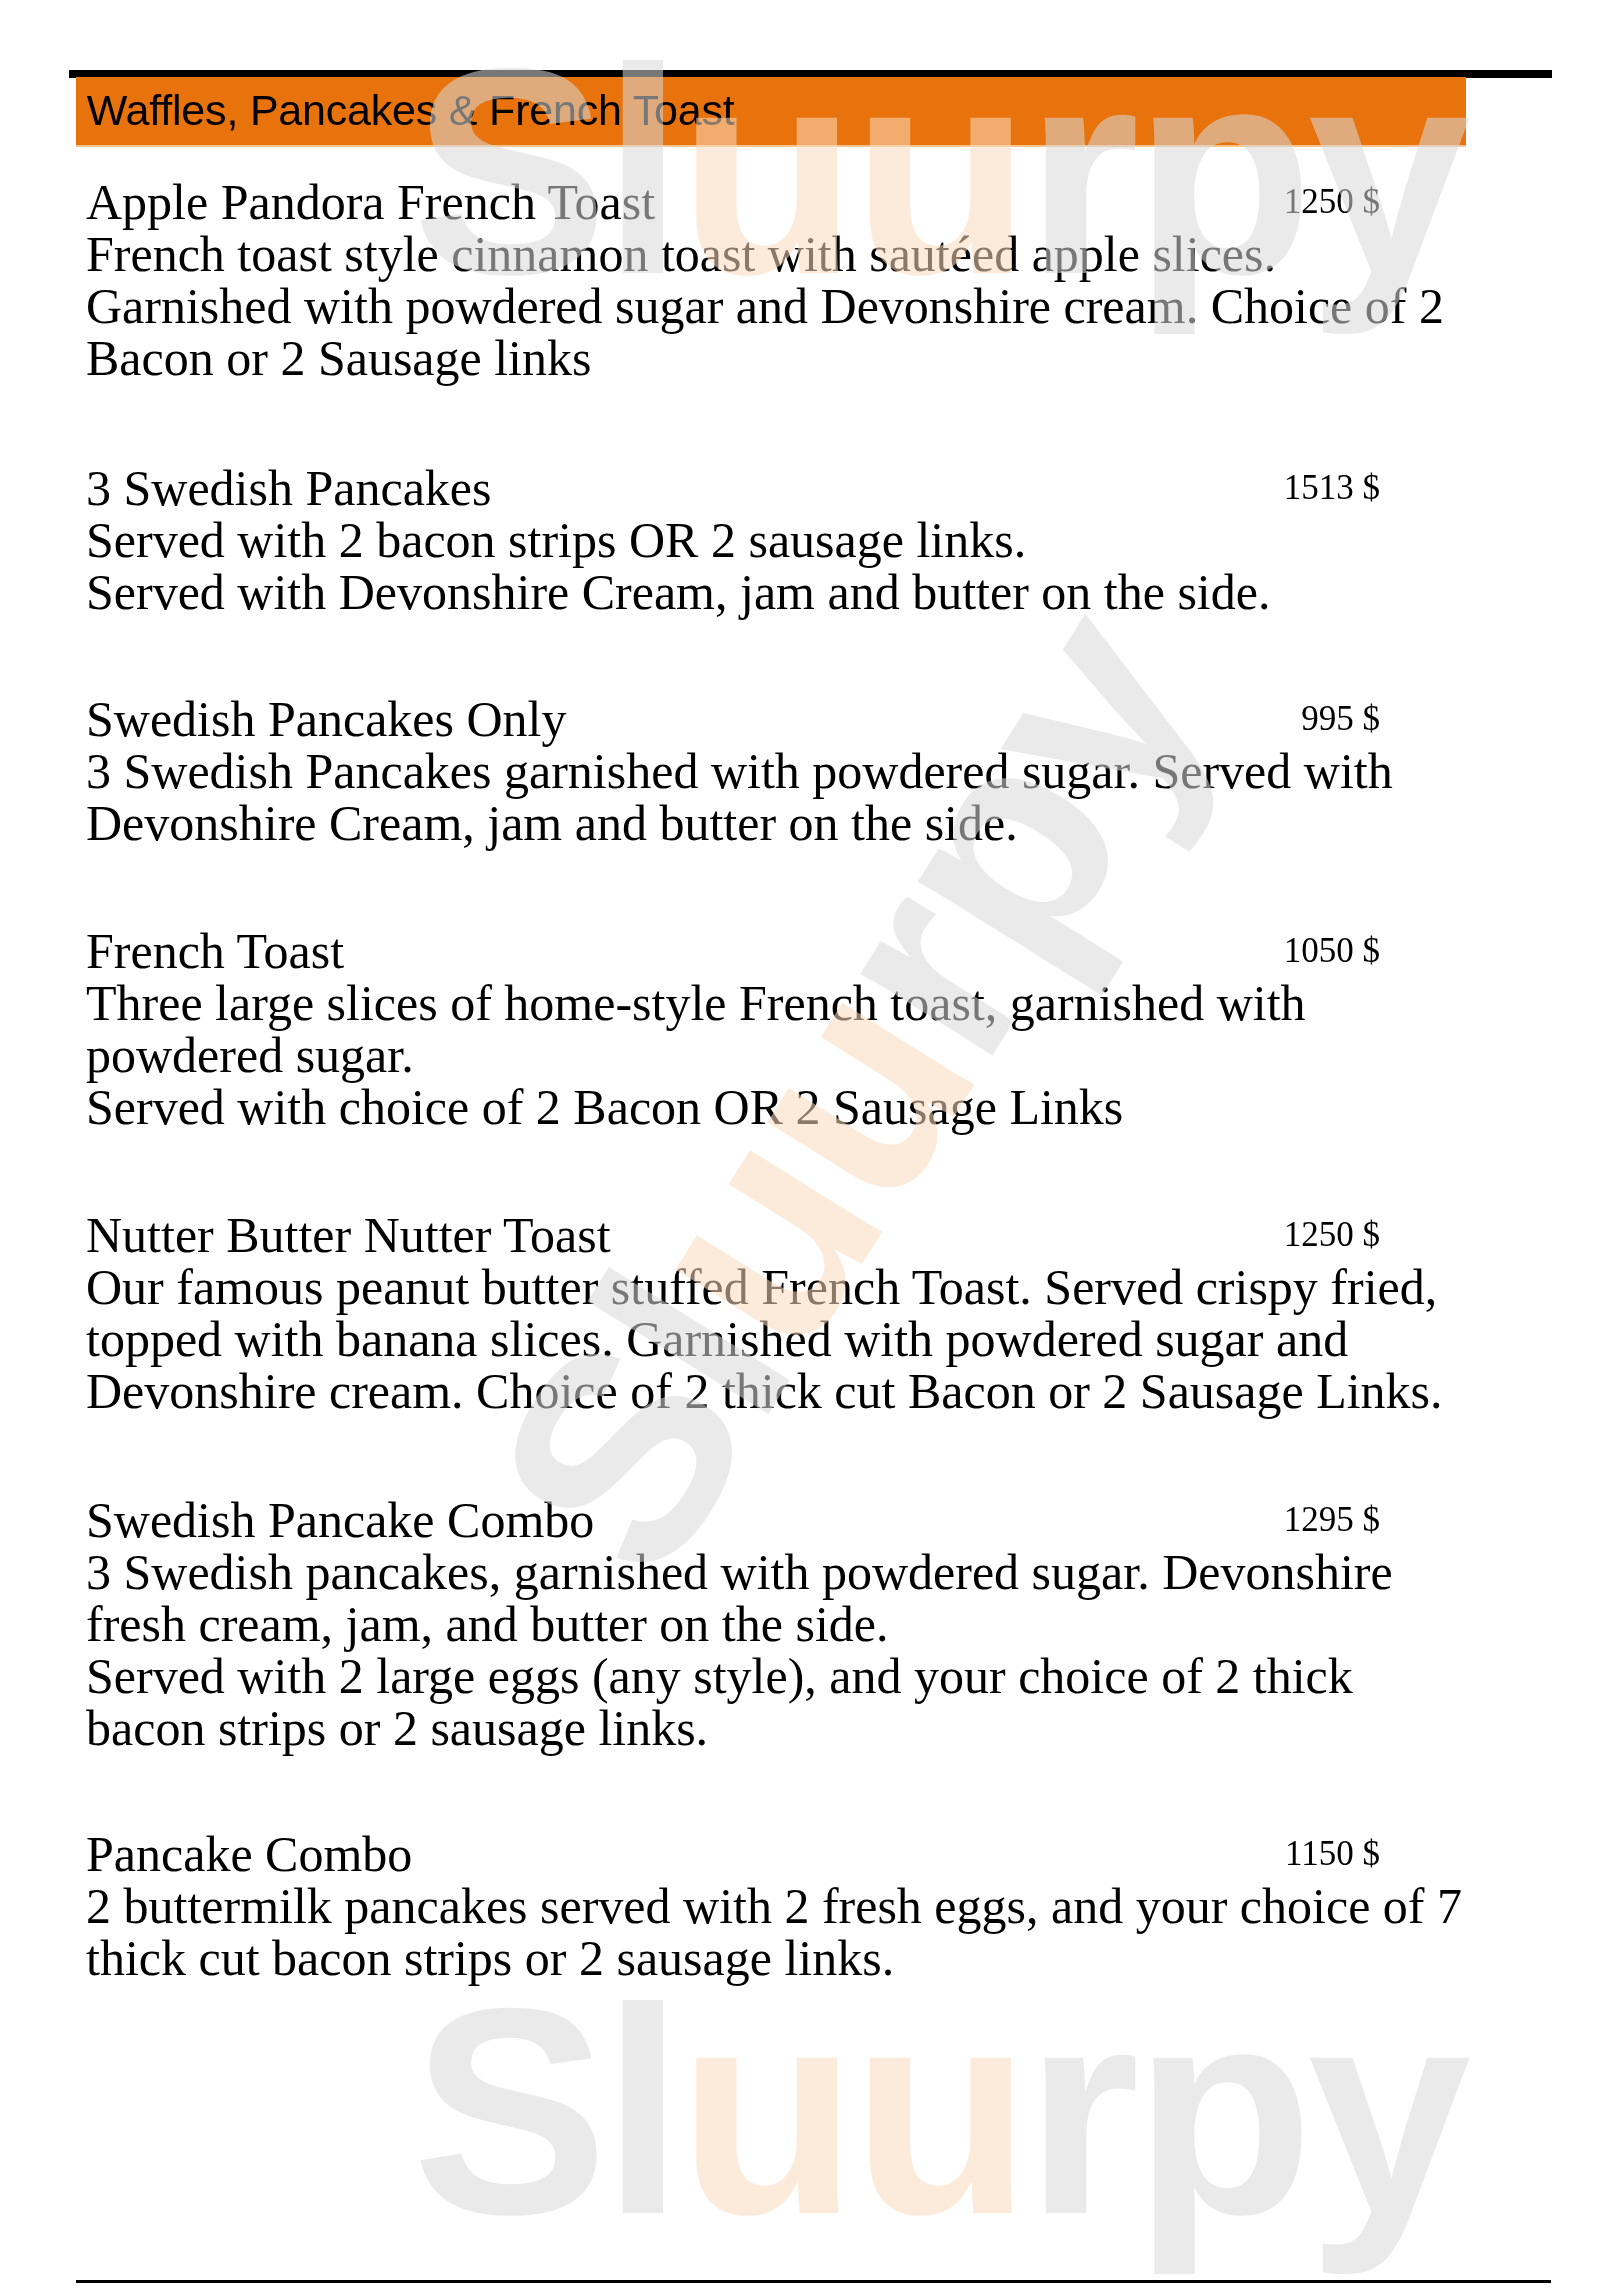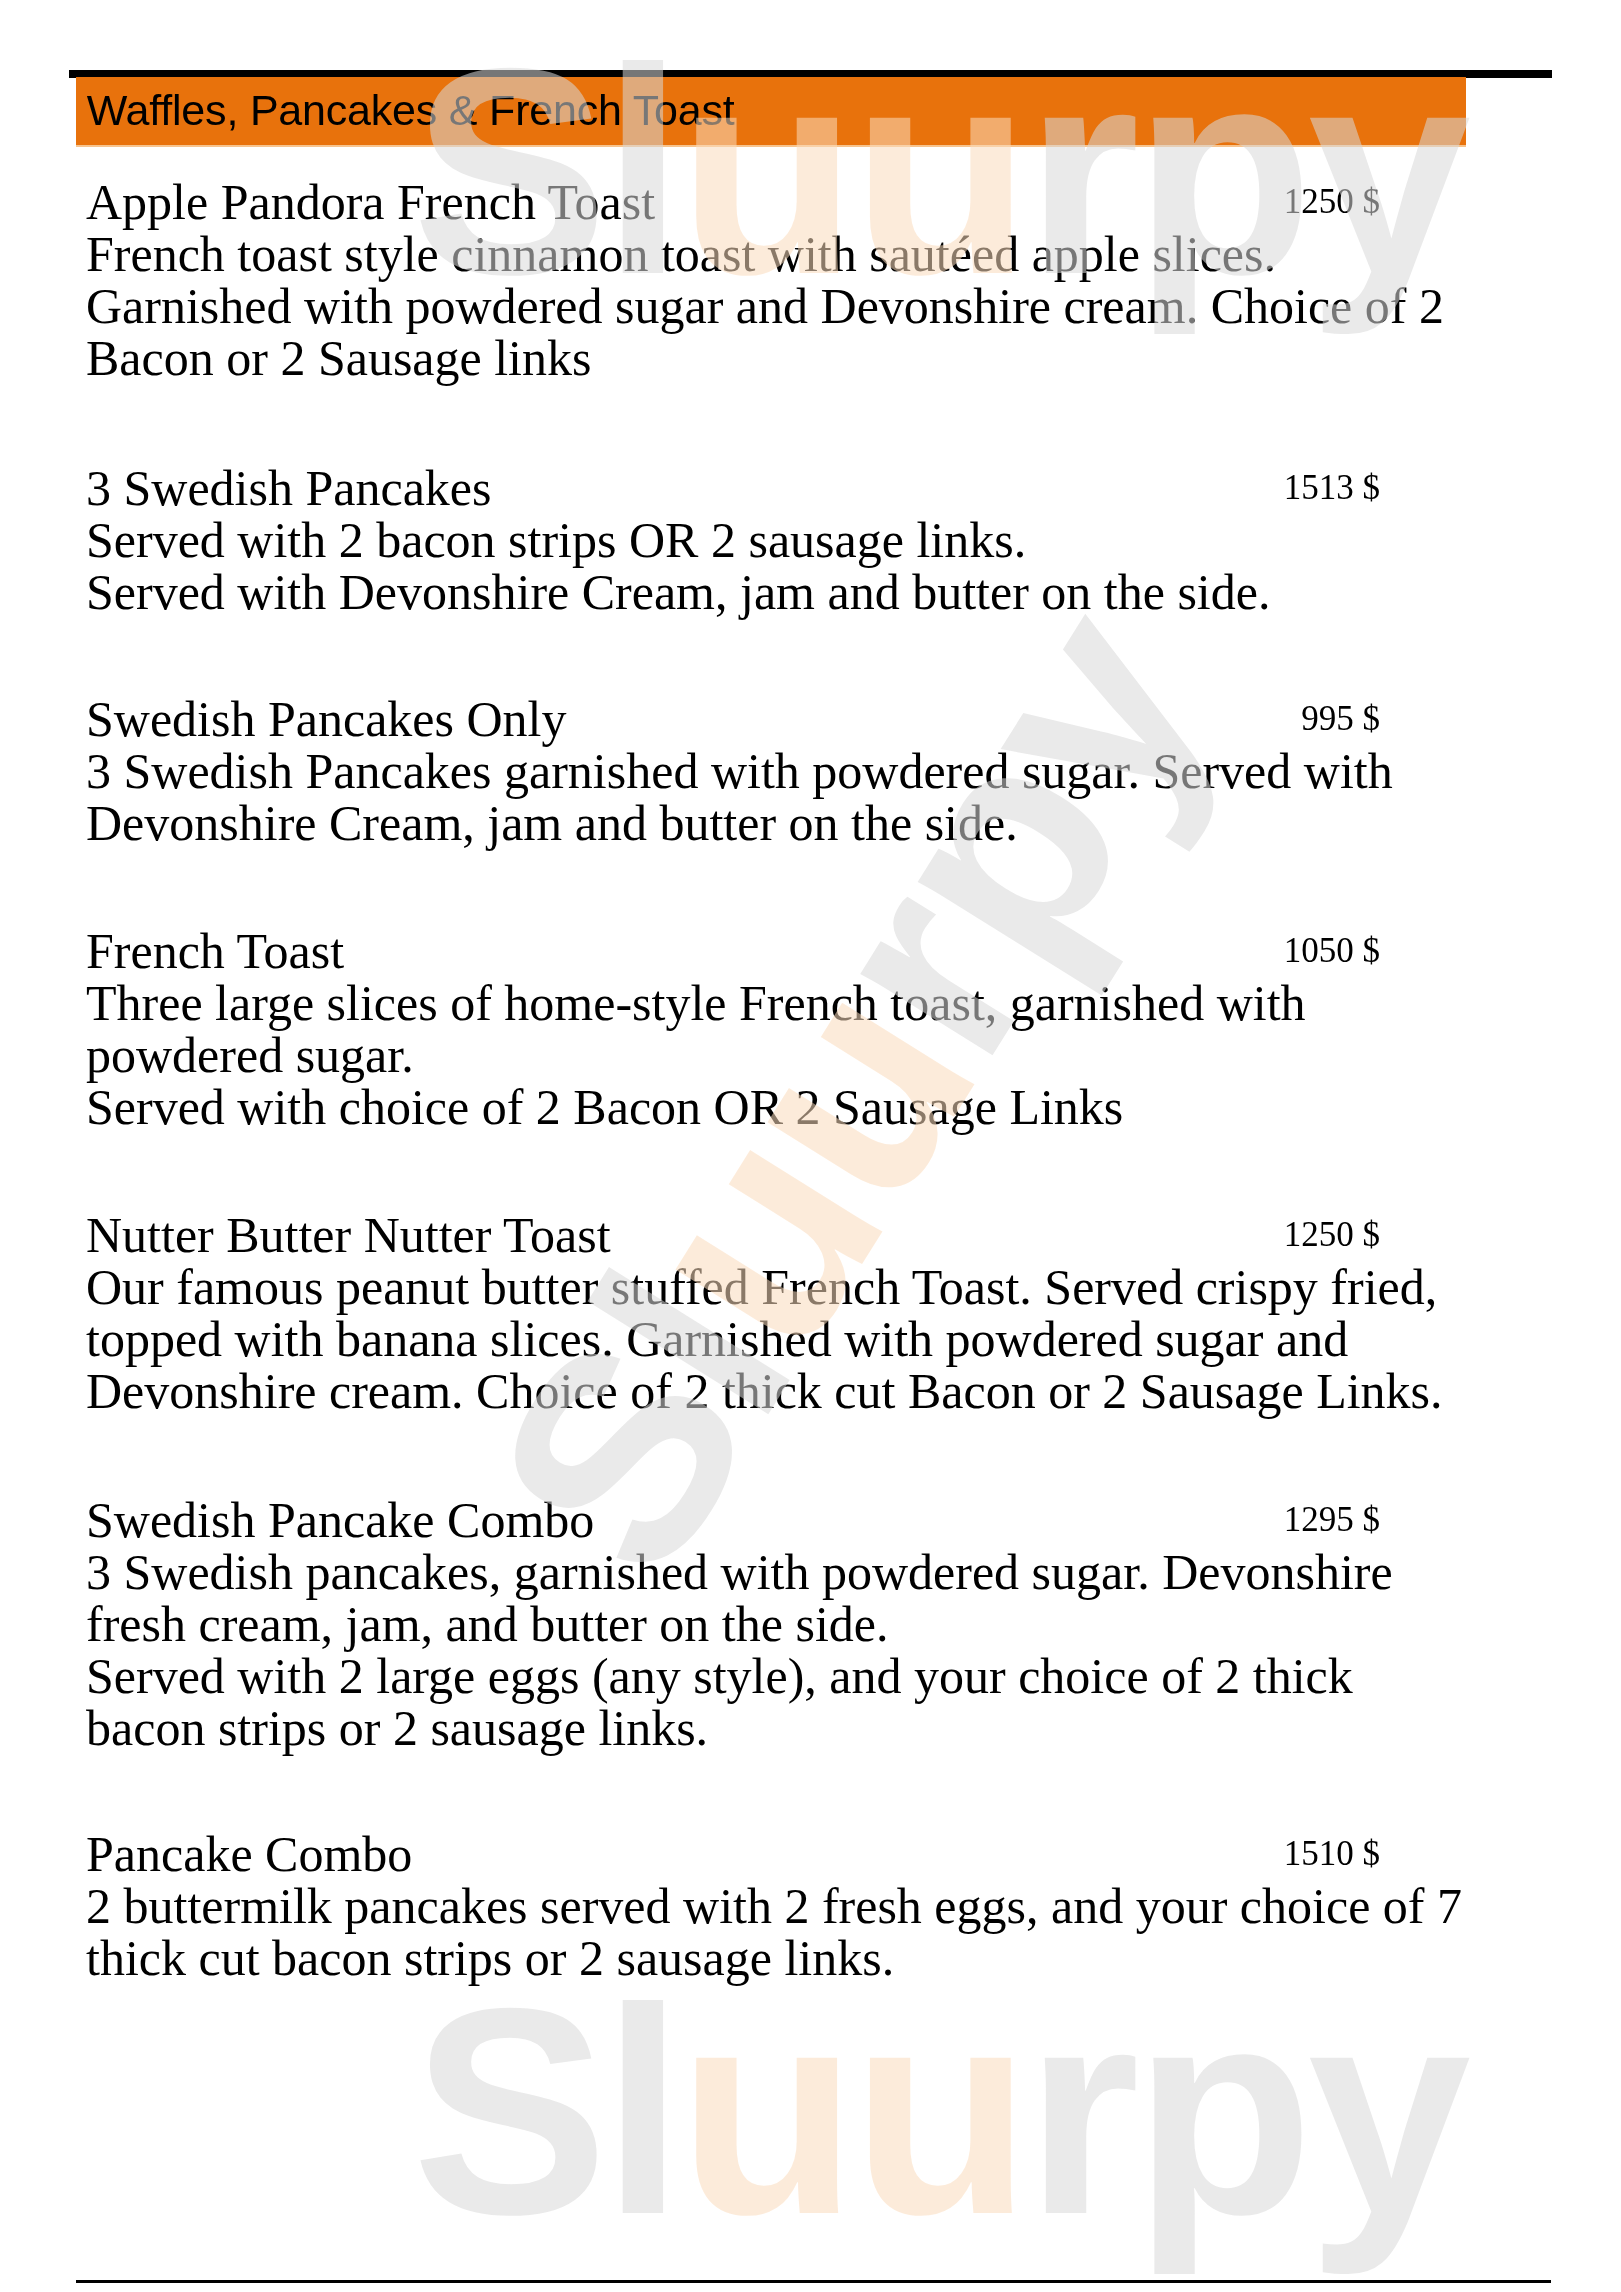--- a/index.html
+++ b/index.html
@@ -103,21 +103,21 @@
     <div class="item-title">Swedish Pancake Combo</div>
     <div class="item-price">1295 $</div>
     <div class="item-line">3 Swedish pancakes, garnished with powdered sugar.  Devonshire</div>
     <div class="item-line">fresh cream, jam, and butter on the side.</div>
     <div class="item-line">Served with 2 large eggs (any style), and your choice of 2 thick</div>
     <div class="item-line">bacon strips or 2 sausage links.</div>
   </div>
 
   <div class="item" style="top:1828px">
     <div class="item-title">Pancake Combo</div>
-    <div class="item-price">1510 $</div>
+    <div class="item-price">1150 $</div>
     <div class="item-line">2 buttermilk pancakes served with 2 fresh eggs, and your choice of 7</div>
     <div class="item-line">thick cut bacon strips or 2 sausage links.</div>
   </div>
 </div>
 
 <div class="rule-bottom"></div>
 
 <div class="wm wm-top">
   <span class="g">Sl</span><span class="o">uu</span><span class="g">rpy</span>
 </div>

